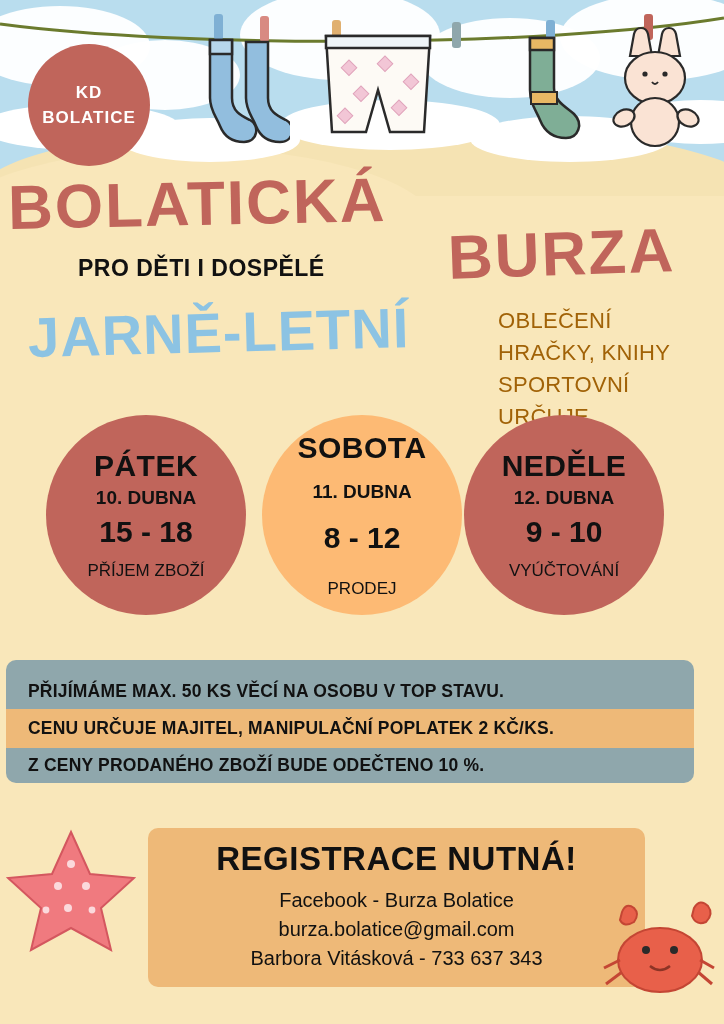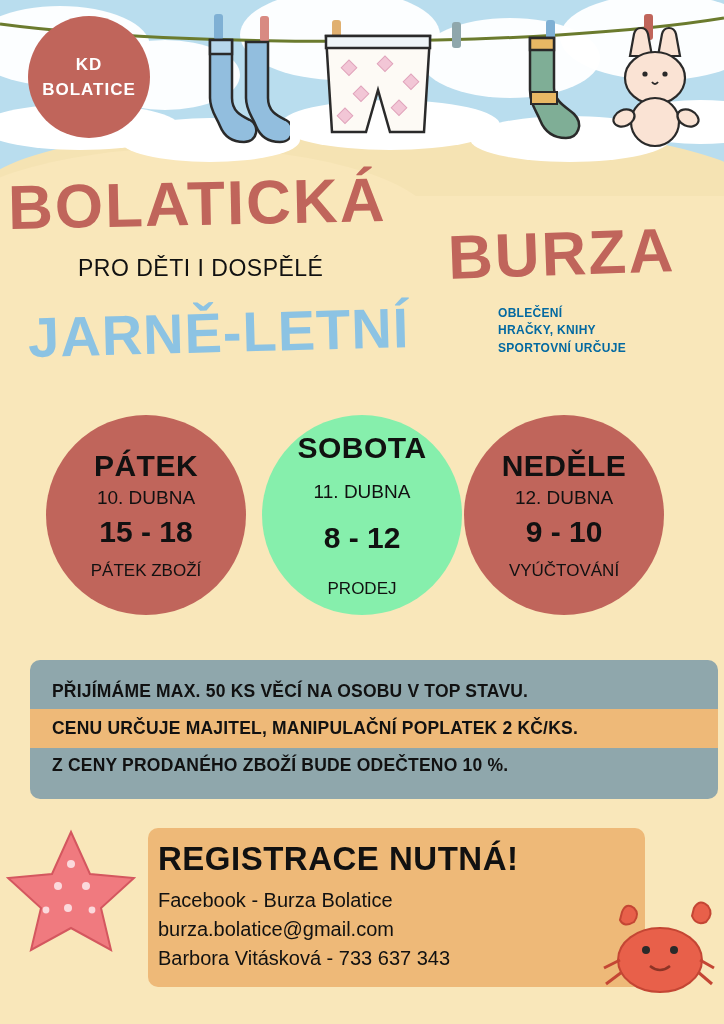--- a/index.html
+++ b/index.html
@@ -75,21 +75,21 @@
     position: absolute;
     width: 9px;
     height: 26px;
     border-radius: 3px;
   }
 
   
   .badge {
     position: absolute;
     left: 28px;
-    top: 16px;
+    top: 44px;
     width: 122px;
     height: 122px;
     border-radius: 50%;
     background: #c0655b;
     color: #ffffff;
     display: flex;
     flex-direction: column;
     align-items: center;
     justify-content: center;
     font-weight: bold;
@@ -131,32 +131,32 @@
     color: #8cc3e3;
     letter-spacing: 1px;
     transform: rotate(-1.5deg);
     white-space: nowrap;
   }
   .sub-prodeti {
     position: absolute;
     left: 78px;
     top: 255px;
     font-size: 23px;
-    font-weight: normal;
+    font-weight: bold;
     color: #111111;
     letter-spacing: 0.5px;
     white-space: nowrap;
   }
   .sub-right {
     position: absolute;
     left: 498px;
     top: 305px;
-    font-size: 12px;
-    font-weight: bold;
-    color: #0369a1;
+    font-size: 22px;
+    font-weight: normal;
+    color: #a16207;
     line-height: 1.45;
     letter-spacing: 0.3px;
   }
 
   
   .days {
     position: absolute;
     left: 0;
     top: 415px;
     width: 632px;
@@ -168,50 +168,51 @@
     height: 200px;
     border-radius: 50%;
     display: flex;
     flex-direction: column;
     align-items: center;
     justify-content: center;
     color: #111111;
     text-align: center;
   }
   .day.d0 { left: 46px;  background: #c0655b; }
-  .day.d1 { left: 262px; background: #86efac; gap: 12px; }
+  .day.d1 { left: 262px; background: #fdba74; gap: 12px; }
   .day.d2 { left: 464px; background: #c0655b; }
   .day-name {
     font-size: 30px;
     font-weight: bold;
     letter-spacing: 0.5px;
     margin-bottom: 4px;
   }
   .day-date {
     font-size: 19px;
     margin-bottom: 6px;
+    font-weight: bold;
   }
   .day-time {
     font-size: 30px;
     font-weight: bold;
     margin-bottom: 12px;
   }
   .day-note {
     font-size: 17px;
   }
 
   
   .rules {
     position: absolute;
-    left: 30px;
+    left: 6px;
     top: 660px;
     width: 688px;
     background: #8fa7ac;
     border-radius: 10px;
-    padding: 14px 0 16px 0;
+    padding: 14px 0 0 0;
     box-sizing: border-box;
   }
   .rule {
     font-size: 17.5px;
     font-weight: bold;
     color: #111111;
     padding: 7px 22px;
     letter-spacing: 0.2px;
   }
   .rule.hl {
@@ -222,21 +223,21 @@
   
   .reg {
     position: absolute;
     left: 148px;
     top: 828px;
     width: 497px;
     background: #eeb978;
     border-radius: 10px;
     padding: 12px 10px 14px 10px;
     box-sizing: border-box;
-    text-align: left;
+    text-align: center;
   }
   .reg-title {
     font-size: 33px;
     font-weight: bold;
     color: #111111;
     letter-spacing: 0.5px;
     margin-bottom: 8px;
   }
   .reg-line {
     font-size: 20px;
@@ -330,21 +331,21 @@
     <div>OBLEČENÍ</div>
     <div>HRAČKY, KNIHY</div>
     <div>SPORTOVNÍ URČUJE</div>
   </div>
 
   <div class="days">
     <div class="day d0">
       <div class="day-name">PÁTEK</div>
       <div class="day-date">10. DUBNA</div>
       <div class="day-time">15 - 18</div>
-      <div class="day-note">PÁTEK ZBOŽÍ</div>
+      <div class="day-note">PŘÍJEM ZBOŽÍ</div>
     </div>
     <div class="day d1">
       <div class="day-name">SOBOTA</div>
       <div class="day-date">11. DUBNA</div>
       <div class="day-time">8 - 12</div>
       <div class="day-note">PRODEJ</div>
     </div>
     <div class="day d2">
       <div class="day-name">NEDĚLE</div>
       <div class="day-date">12. DUBNA</div>

